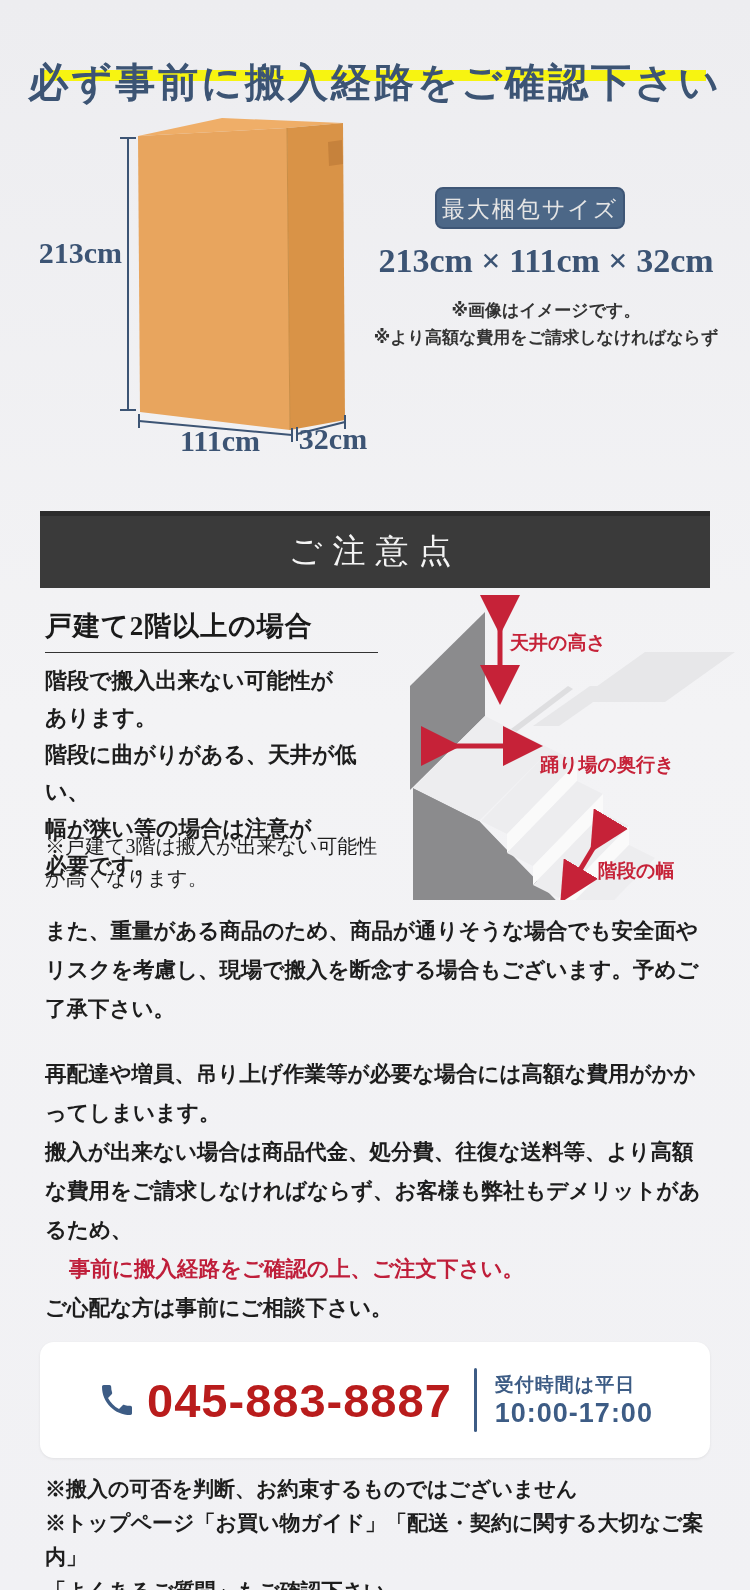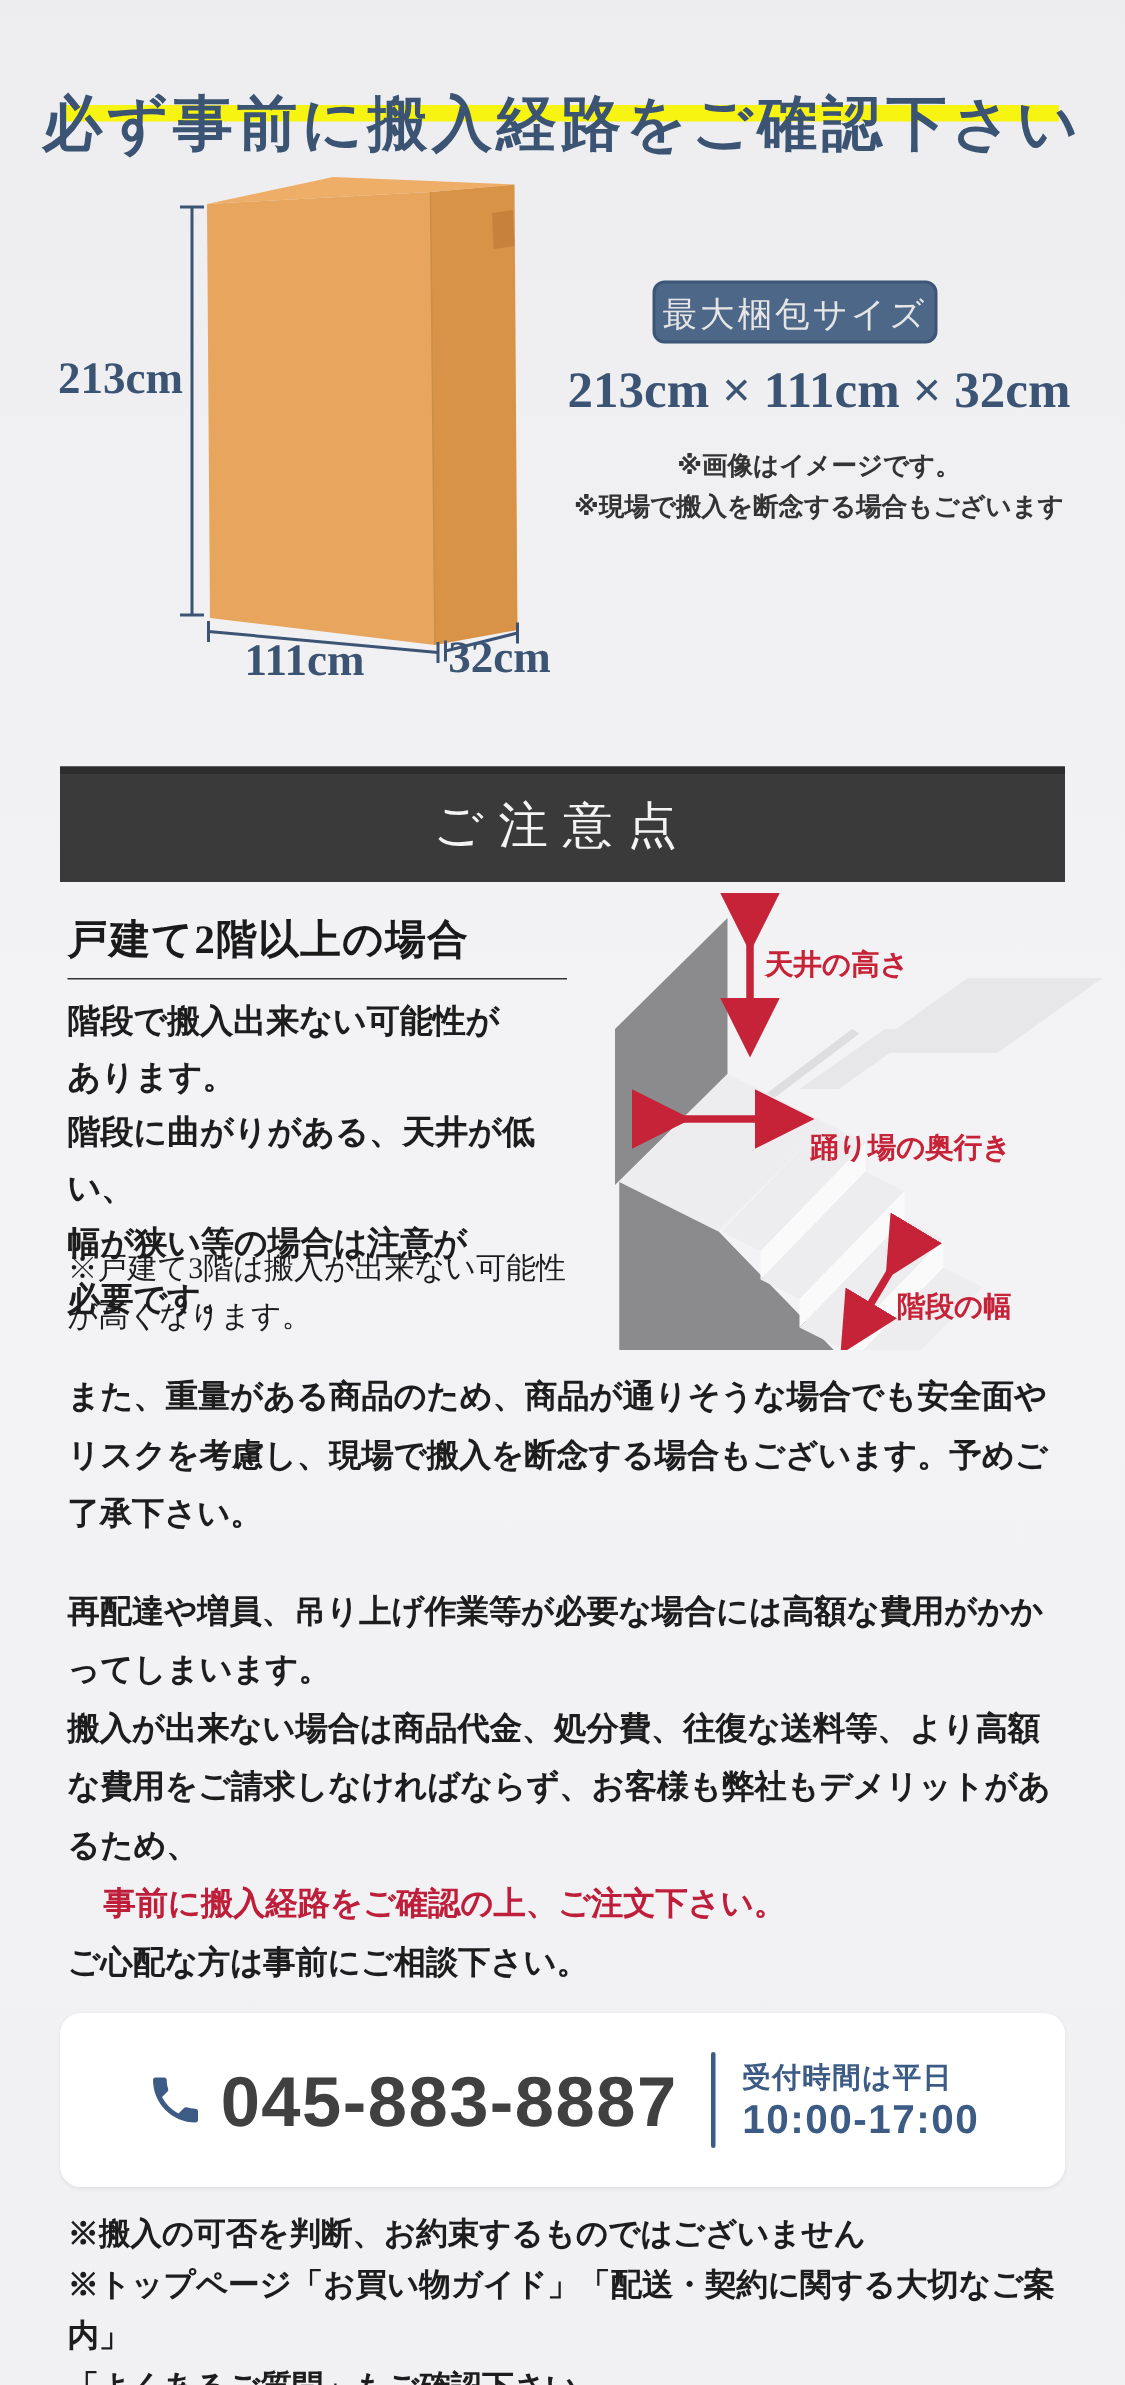--- a/index.html
+++ b/index.html
@@ -10,21 +10,21 @@
   .sans{font-family:"Liberation Sans","DejaVu Sans",sans-serif;}
 
   
   #title-highlight{position:absolute;left:44px;top:70px;width:662px;height:11px;background:#f7f411;}
   #page-title{position:absolute;left:0;top:28px;width:750px;text-align:center;
     font-size:40px;font-weight:700;letter-spacing:3px;color:#3c5474;z-index:2;}
 
   
   .dim-label{position:absolute;color:#3c5474;font-size:30px;font-weight:700;}
   #box-height-label{left:30px;top:236px;width:92px;text-align:right;}
-  #box-width-label{left:148px;top:424px;width:110px;text-align:center;}
+  #box-width-label{left:165px;top:424px;width:110px;text-align:center;}
   #box-depth-label{left:288px;top:422px;width:90px;text-align:center;}
 
   
   #max-size-badge{position:absolute;left:435px;top:187px;width:190px;height:42px;
     background:#4c6787;border:2px solid #3e5676;border-radius:8px;color:#e5e5e5;
     font-size:23px;letter-spacing:2px;text-align:center;line-height:42px;box-sizing:border-box;}
   #package-size-text{position:absolute;left:368px;top:242px;width:356px;text-align:center;
     font-size:34px;font-weight:600;color:#3c5474;}
   .pkg-note{position:absolute;width:356px;left:368px;text-align:center;font-size:17px;color:#333;font-weight:600;}
   #package-note-1{top:299px;}
@@ -54,21 +54,21 @@
   
   #body-text{position:absolute;left:45px;top:912px;width:668px;font-size:21.5px;
     line-height:39px;color:#1d1d1d;font-weight:600;}
   #body-text .para{margin:0 0 26px 0;}
   .red{color:#bf1e3a;margin-left:24px;}
 
   
   #contact-card{position:absolute;left:40px;top:1342px;width:670px;height:116px;background:#ffffff;
     border-radius:14px;box-shadow:0 1px 3px rgba(0,0,0,0.07);display:flex;align-items:center;justify-content:center;}
   #phone-icon{width:40px;height:40px;margin-right:10px;flex:0 0 auto;}
-  #phone-number{font-size:47px;font-weight:700;color:#404040;letter-spacing:1px;text-decoration:none;}
+  #phone-number{font-size:47px;font-weight:700;color:#b91c1c;letter-spacing:1px;text-decoration:none;}
   #contact-divider{width:3px;height:64px;background:#3d5c85;border-radius:2px;margin:0 18px 0 22px;}
   #hours{display:flex;flex-direction:column;justify-content:center;color:#3d5c85;}
   #hours-label{font-size:19px;font-weight:700;letter-spacing:1px;}
   #hours-value{font-size:27px;font-weight:700;letter-spacing:1px;}
 
   
   #footer-notes{position:absolute;left:45px;top:1472px;width:668px;font-size:21px;
     line-height:34px;color:#1d1d1d;font-weight:600;}
 </style>
 </head>
@@ -109,21 +109,21 @@
       <line x1="305" y1="303" x2="305" y2="317"></line>
     </g>
   </svg>
   <div id="box-height-label" class="dim-label serif">213cm</div>
   <div id="box-width-label" class="dim-label serif">111cm</div>
   <div id="box-depth-label" class="dim-label serif">32cm</div>
 
   <div id="max-size-badge" class="serif">最大梱包サイズ</div>
   <div id="package-size-text" class="serif">213cm × 111cm × 32cm</div>
   <div id="package-note-1" class="pkg-note sans">※画像はイメージです。</div>
-  <div id="package-note-2" class="pkg-note sans">※現場で搬入を断念する場合もございます</div>
+  <div id="package-note-2" class="pkg-note sans">※より高額な費用をご請求しなければならず</div>
 
   <div id="caution-banner">
     <div id="caution-banner-title" class="serif">ご注意点</div>
   </div>
 
   <div id="house-heading" class="serif">戸建て2階以上の場合</div>
   <div id="house-underline"></div>
   <div id="house-lines" class="serif">
     <div>階段で搬入出来ない可能性が</div>
     <div>あります。</div>

